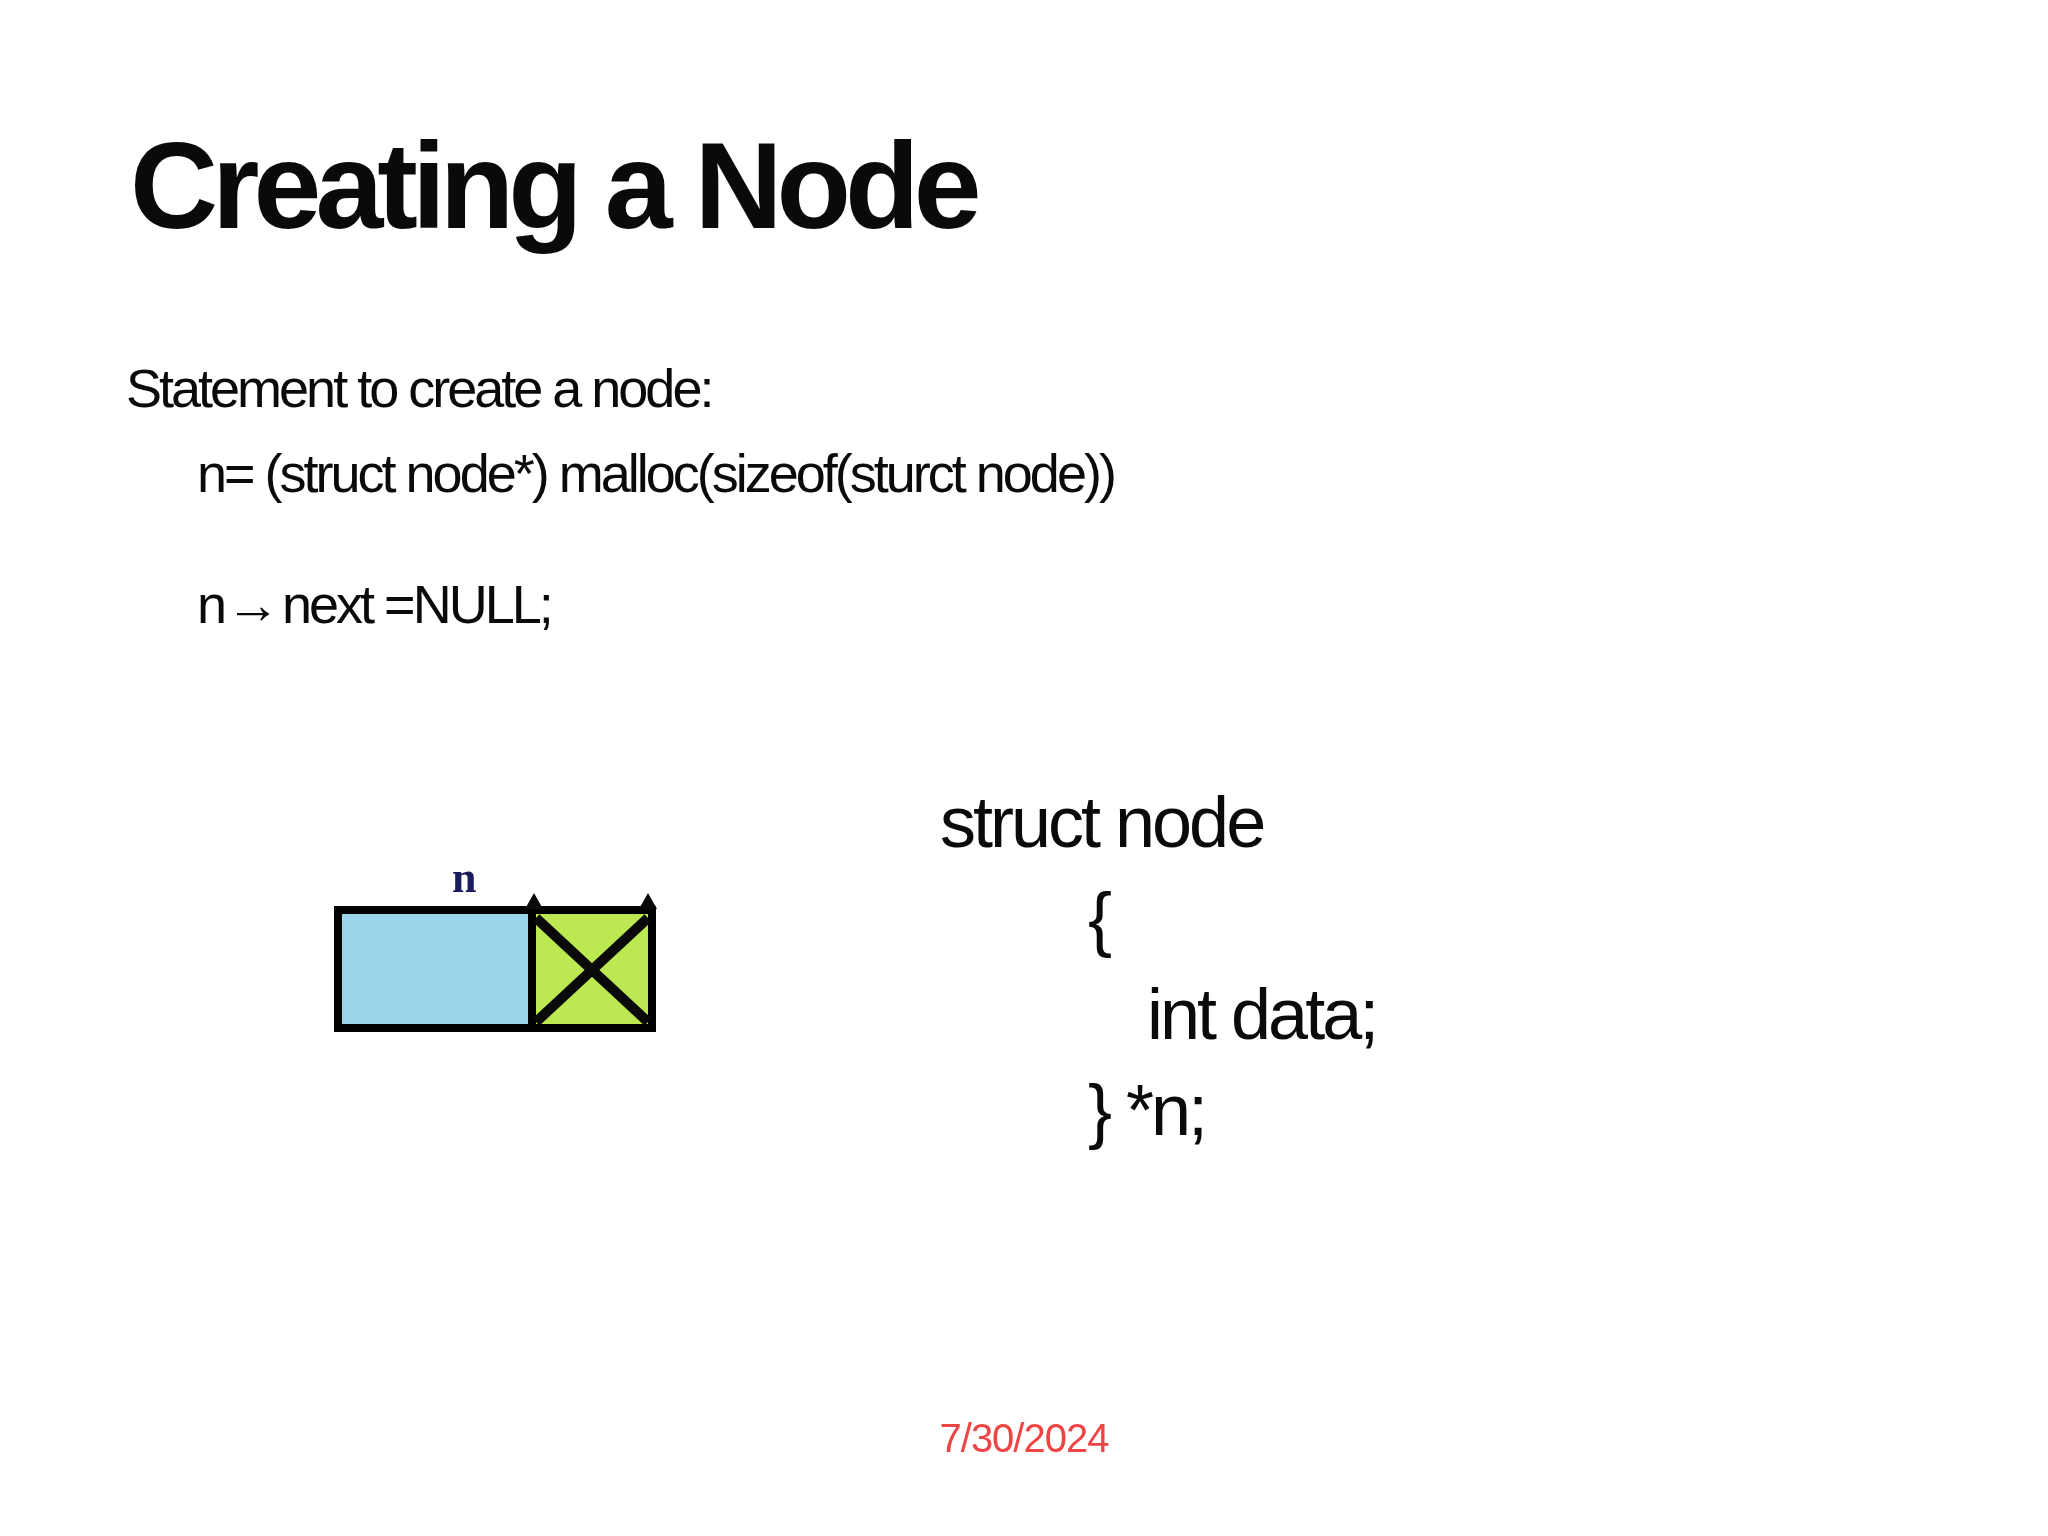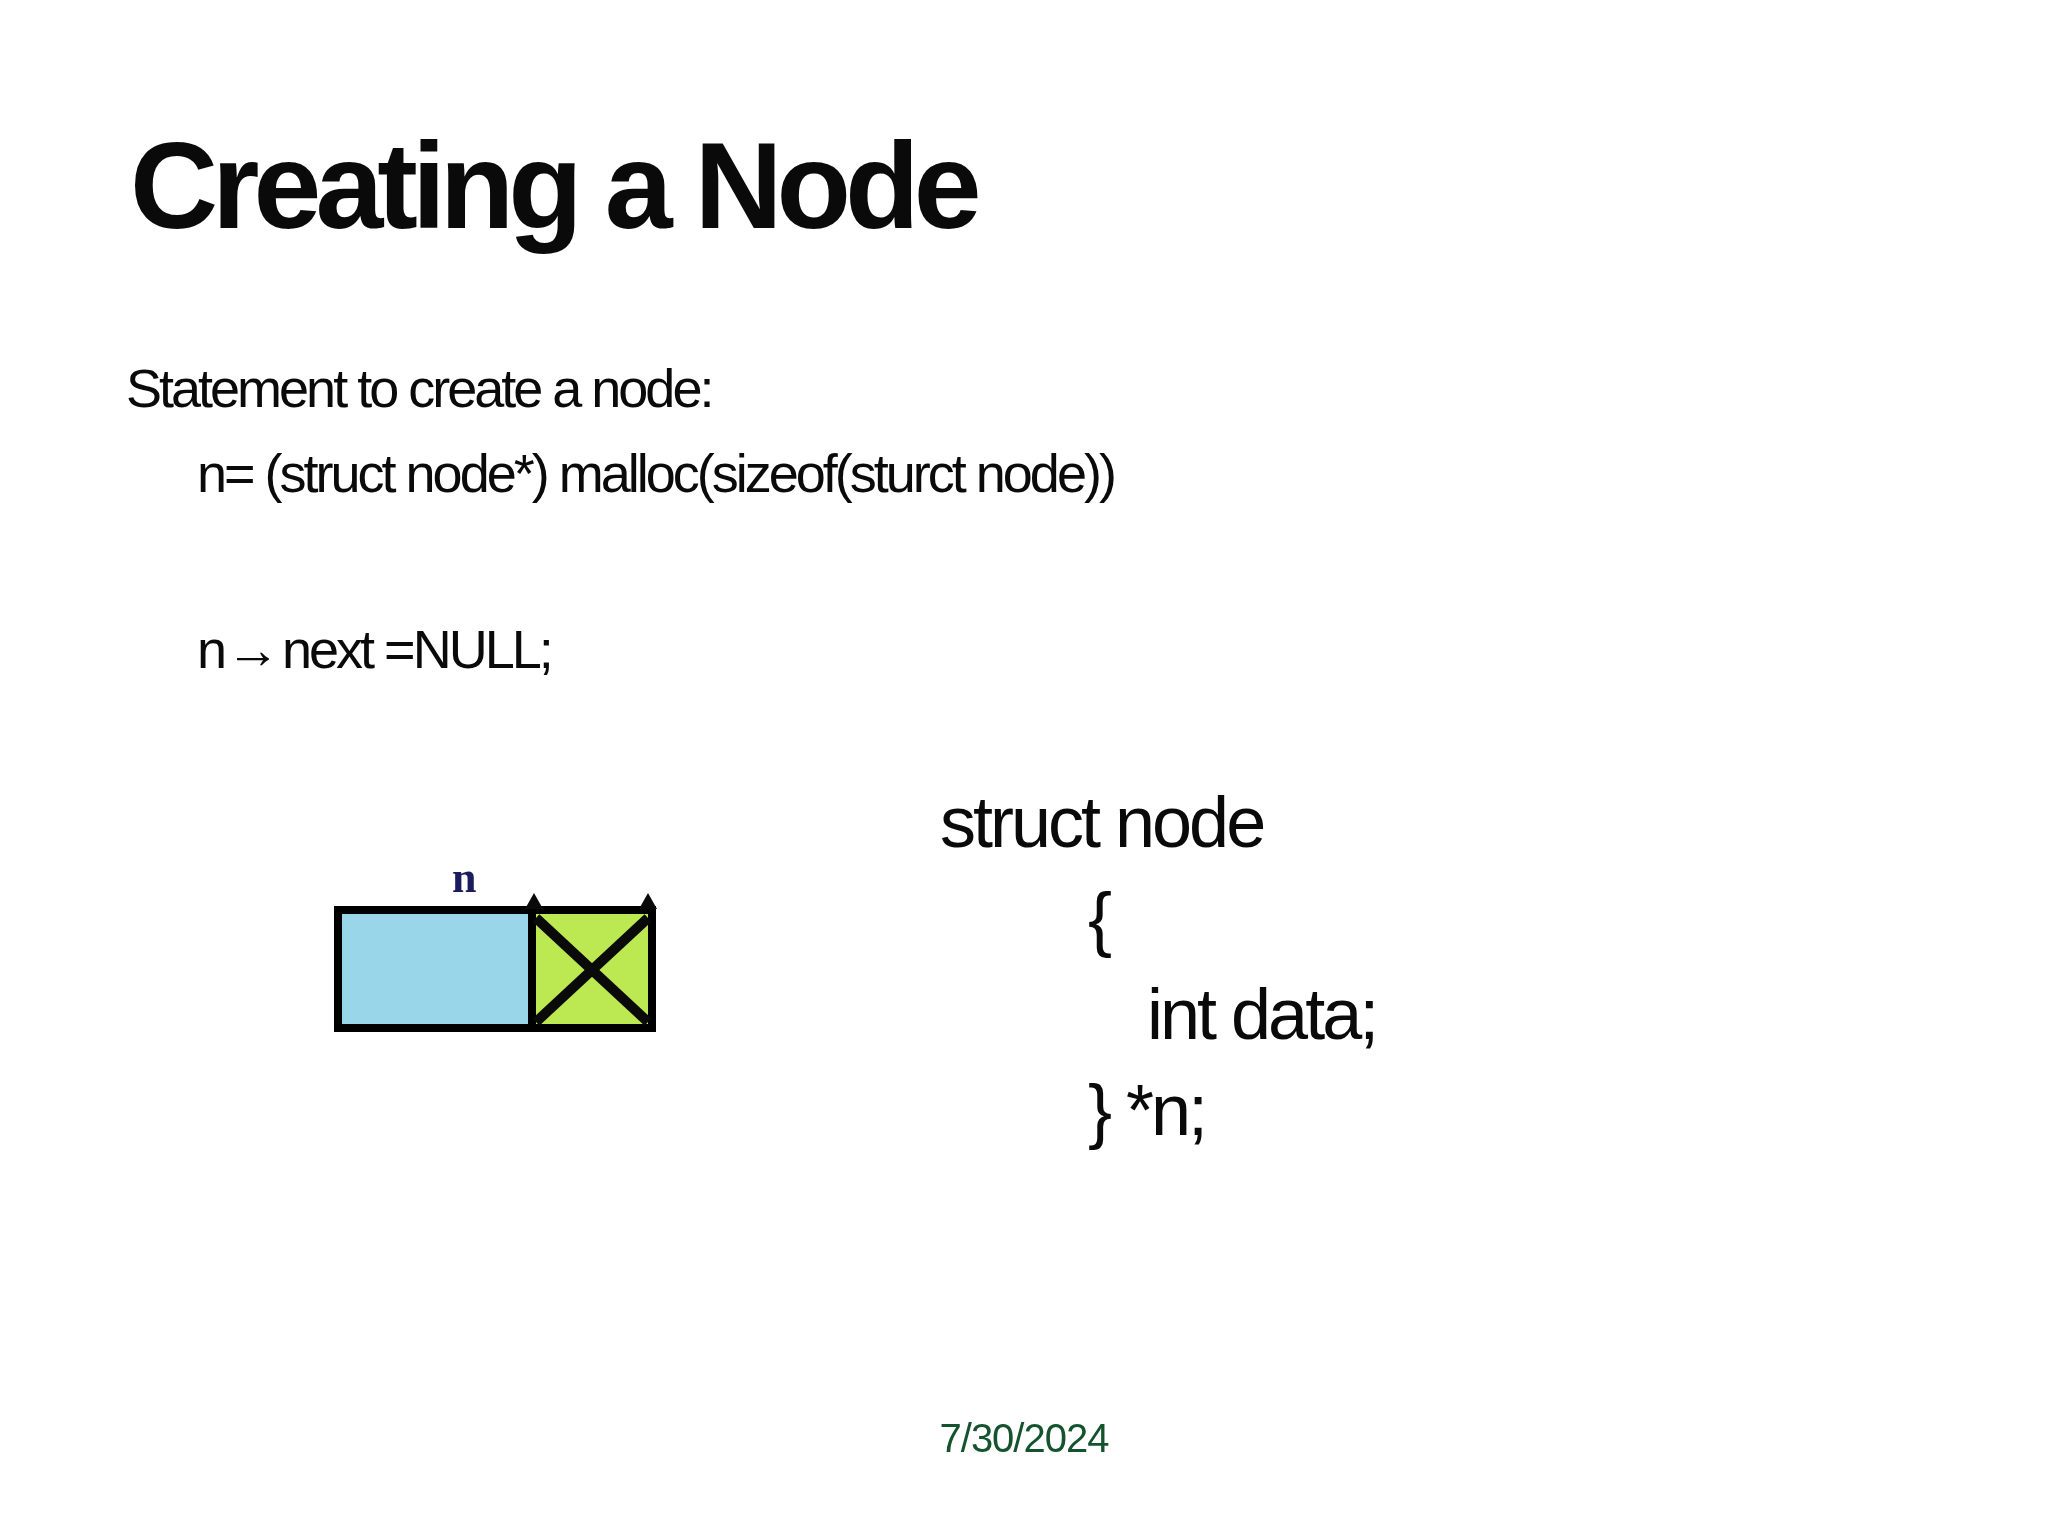--- a/index.html
+++ b/index.html
@@ -15,21 +15,21 @@
 
   .title{
     left:130px;top:125px;
     font-size:122px;font-weight:700;
     letter-spacing:-6px;line-height:1;
   }
 
   .body-line{font-size:54px;letter-spacing:-3px;line-height:1;}
   .bl1{left:126px;top:361px;}
   .bl2{left:197px;top:446px;}
-  .bl3{left:197px;top:577px;margin-top:45px;}
+  .bl3{left:197px;top:577px;}
   .ptr-arrow{font-weight:700;letter-spacing:0;padding:0 2px;}
 
   
   .ptr-label{
     left:452px;top:856px;
     font-family:"Liberation Serif",serif;
     font-weight:700;font-size:44px;line-height:1;
   }
   .node-rect{
     left:334px;top:906px;
@@ -89,17 +89,17 @@
     <polygon points="115,17 133,17 124,1" fill="#0a0a0a"></polygon>
   </svg>
 
   <div class="abs code-block">
     <div class="code-line ind-0">struct node</div>
     <div class="code-line ind-1">{</div>
     <div class="code-line ind-2">int data;</div>
     <div class="code-line ind-1">} *n;</div>
   </div>
 
-  <div class="abs footer-date" style="color: #14532d;">7/30/2024</div>
+  <div class="abs footer-date" style="color: #ef4444;">7/30/2024</div>
 
   <div class="abs page-number" style="color: rgb(123, 123, 123);">13</div>
 
 </div>
 
 </body></html>

